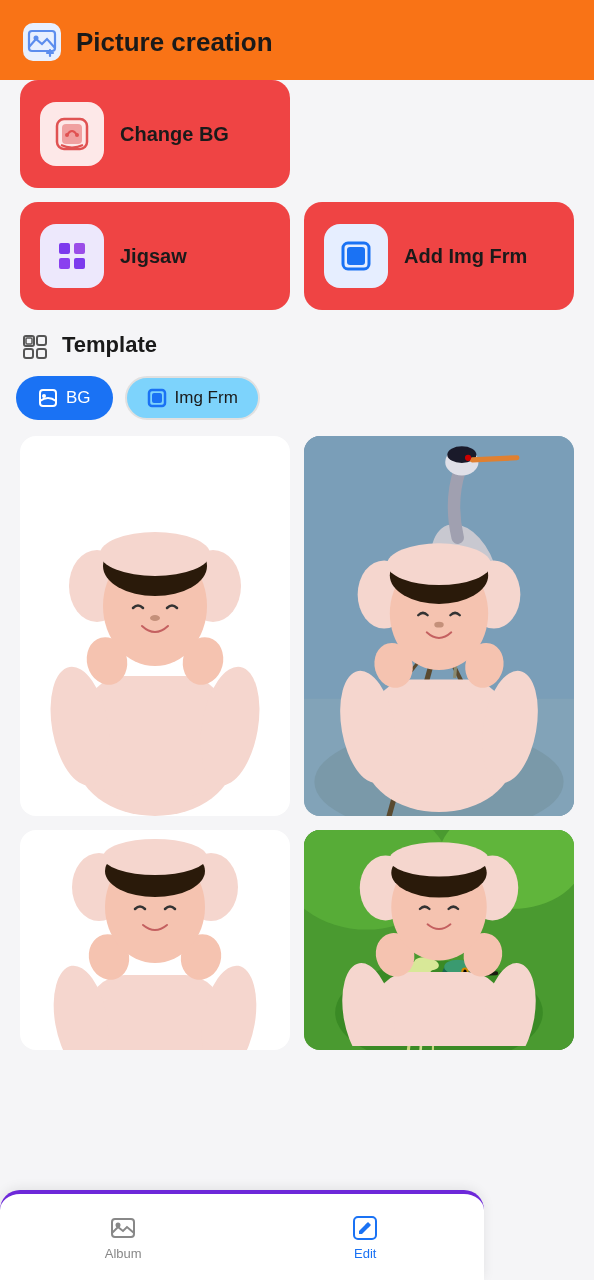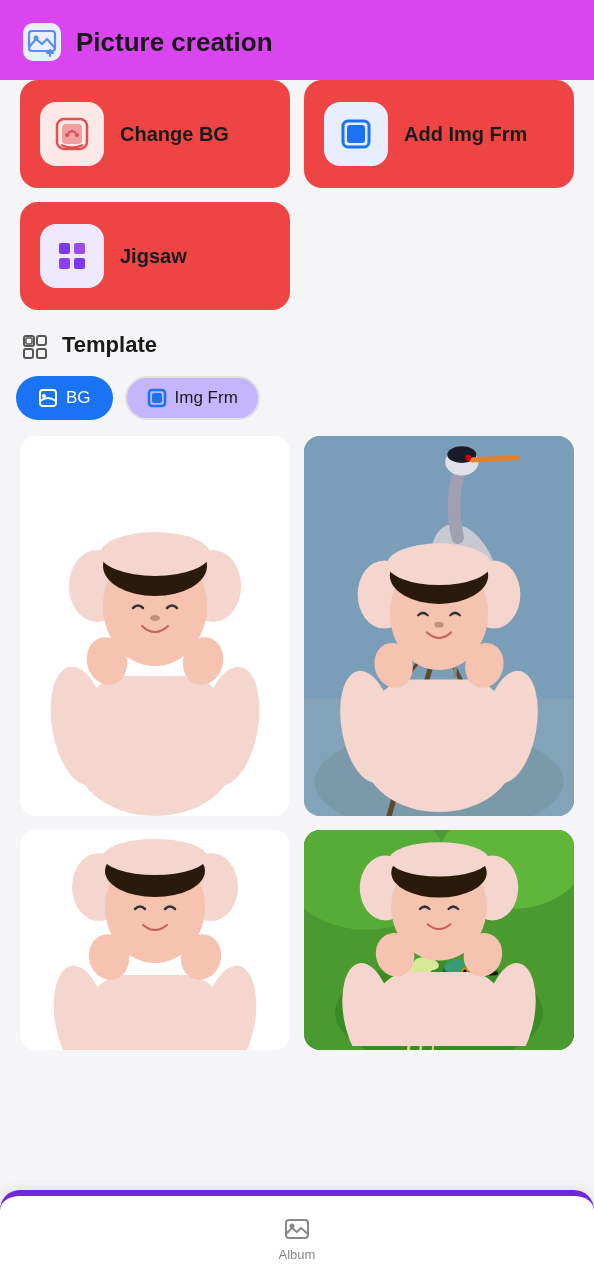--- a/index.html
+++ b/index.html
@@ -9,21 +9,21 @@
       background: #f5f5f7;
       font-family: -apple-system, 'Helvetica Neue', Arial, sans-serif;
       position: relative;
     }
 
     
     .header {
       display: flex;
       align-items: center;
       padding: 20px 20px 16px 20px;
-      background: #d946ef;
+      background: #f97316;
     }
     .header-icon {
       width: 44px;
       height: 44px;
       margin-right: 12px;
       display: flex;
       align-items: center;
       justify-content: center;
     }
     .header-title {
@@ -105,21 +105,21 @@
       font-size: 17px;
       font-weight: 500;
       cursor: pointer;
       border: 2px solid transparent;
     }
     .filter-tab.active {
       background: #1a72f4;
       color: #ffffff;
     }
     .filter-tab.inactive {
-      background: #c4b5fd;
+      background: #7dd3fc;
       color: #1a1a1a;
       border: 2px solid #e0e0e0;
     }
 
     
     .gallery {
       padding: 0 20px;
       display: grid;
       grid-template-columns: 1fr 1fr;
       gap: 14px;
@@ -175,24 +175,24 @@
     }
     .photo-bird {
       background: linear-gradient(135deg, #4a8a3c 0%, #6ab040 30%, #8bc96e 60%, #3d7a30 100%);
     }
 
     
     .bottom-nav {
       position: fixed;
       bottom: 0;
       left: 0;
-      width: 594px;
+      width: 484px;
       height: 90px;
       background: #ffffff;
-      border-top: 6px solid #6d28d9;
+      border-top: 4px solid #6d28d9;
       display: flex;
       align-items: center;
       justify-content: space-around;
       border-radius: 20px 20px 0 0;
       box-shadow: 0 -2px 12px rgba(0,0,0,0.08);
     }
     .nav-item {
       display: flex;
       flex-direction: column;
       align-items: center;
@@ -246,41 +246,41 @@
         <path d="M14 20 Q19 12 24 20" stroke="#e05252" stroke-width="2" fill="none"></path>
         <circle cx="14" cy="20" r="2" fill="#e05252"></circle>
         <circle cx="24" cy="20" r="2" fill="#e05252"></circle>
         <path d="M8 30 Q19 35 30 30" stroke="#e05252" stroke-width="2" fill="none"></path>
       </svg>
     </div>
     <span class="card-label">Change
 BG</span>
   </div>
 
-  <div class="feature-card">
-    <div class="card-icon-wrap blue-bg">
-      <svg width="38" height="38" viewBox="0 0 38 38" fill="none">
-        <rect x="6" y="6" width="26" height="26" rx="5" fill="none" stroke="#1a72f4" stroke-width="3"></rect>
-        <rect x="10" y="10" width="18" height="18" rx="3" fill="#1a72f4"></rect>
-      </svg>
-    </div>
-    <span class="card-label">Add Img
-Frm</span>
-  </div>
-
   <div class="feature-card wide">
     <div class="card-icon-wrap purple-bg">
       <svg width="38" height="38" viewBox="0 0 38 38" fill="none">
         <rect x="6" y="6" width="11" height="11" rx="2" fill="#7c3aed"></rect>
         <rect x="21" y="6" width="11" height="11" rx="2" fill="#9b4de8"></rect>
         <rect x="6" y="21" width="11" height="11" rx="2" fill="#8a40ef"></rect>
         <rect x="21" y="21" width="11" height="11" rx="2" fill="#7c3aed"></rect>
       </svg>
     </div>
     <span class="card-label">Jigsaw</span>
+  </div>
+
+  <div class="feature-card">
+    <div class="card-icon-wrap blue-bg">
+      <svg width="38" height="38" viewBox="0 0 38 38" fill="none">
+        <rect x="6" y="6" width="26" height="26" rx="5" fill="none" stroke="#1a72f4" stroke-width="3"></rect>
+        <rect x="10" y="10" width="18" height="18" rx="3" fill="#1a72f4"></rect>
+      </svg>
+    </div>
+    <span class="card-label">Add Img
+Frm</span>
   </div>
 </div>
 
 <div class="section-header">
   <div class="section-icon">
     <svg width="28" height="28" viewBox="0 0 28 28" fill="none">
       <rect x="3" y="3" width="10" height="10" rx="2" fill="none" stroke="#555" stroke-width="2"></rect>
       <rect x="5" y="5" width="6" height="6" rx="1" fill="none" stroke="#555" stroke-width="1.5"></rect>
       <rect x="16" y="3" width="9" height="9" rx="2" fill="none" stroke="#555" stroke-width="2"></rect>
       <rect x="3" y="16" width="9" height="9" rx="2" fill="none" stroke="#555" stroke-width="2"></rect>
@@ -481,14 +481,24 @@
     <div class="nav-icon">
       <svg width="28" height="28" viewBox="0 0 28 28" fill="none">
         <rect x="3" y="5" width="22" height="18" rx="3" fill="none" stroke="#888" stroke-width="2"></rect>
         <circle cx="9" cy="11" r="2.5" fill="#888"></circle>
         <path d="M3 19 L9 13 L14 17 L18 13 L25 19" stroke="#888" stroke-width="2" fill="none"></path>
       </svg>
     </div>
     <span class="nav-label">Album</span>
   </div>
 
+  <div class="nav-item">
+    <div class="nav-icon">
+      <svg width="28" height="28" viewBox="0 0 28 28" fill="none">
+        <rect x="3" y="3" width="22" height="22" rx="4" fill="none" stroke="#1a72f4" stroke-width="2"></rect>
+        <path d="M17 8 L20 11 L11 20 L8 20 L8 17 Z" fill="#1a72f4"></path>
+        <line x1="15" y1="10" x2="18" y2="13" stroke="#1a72f4" stroke-width="1.5"></line>
+      </svg>
+    </div>
+    <span class="nav-label active-label">Edit</span>
+  </div>
 
 </div>
 
 </body></html>

